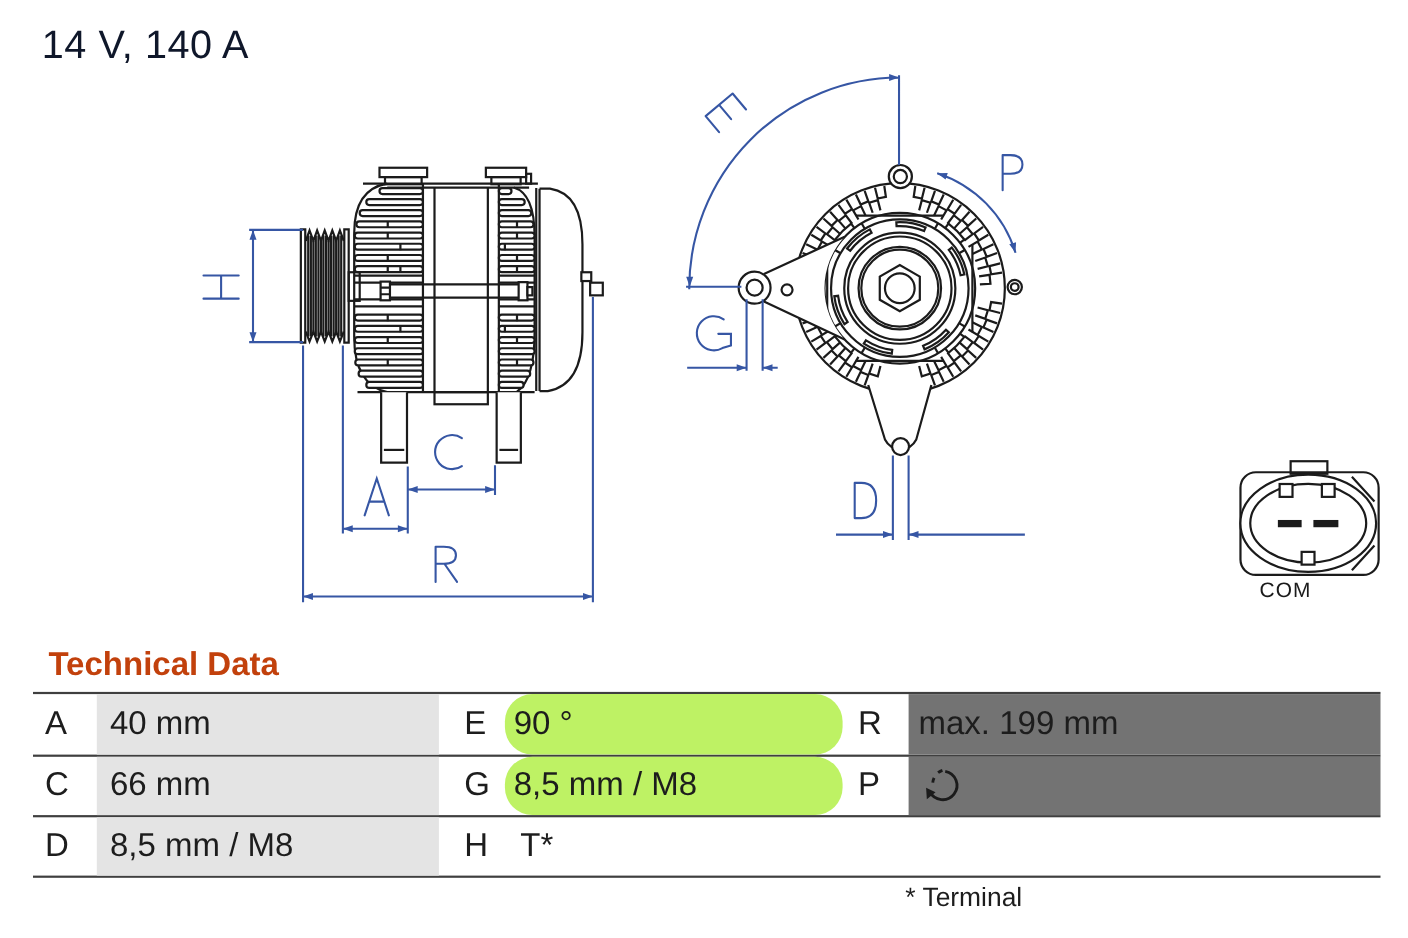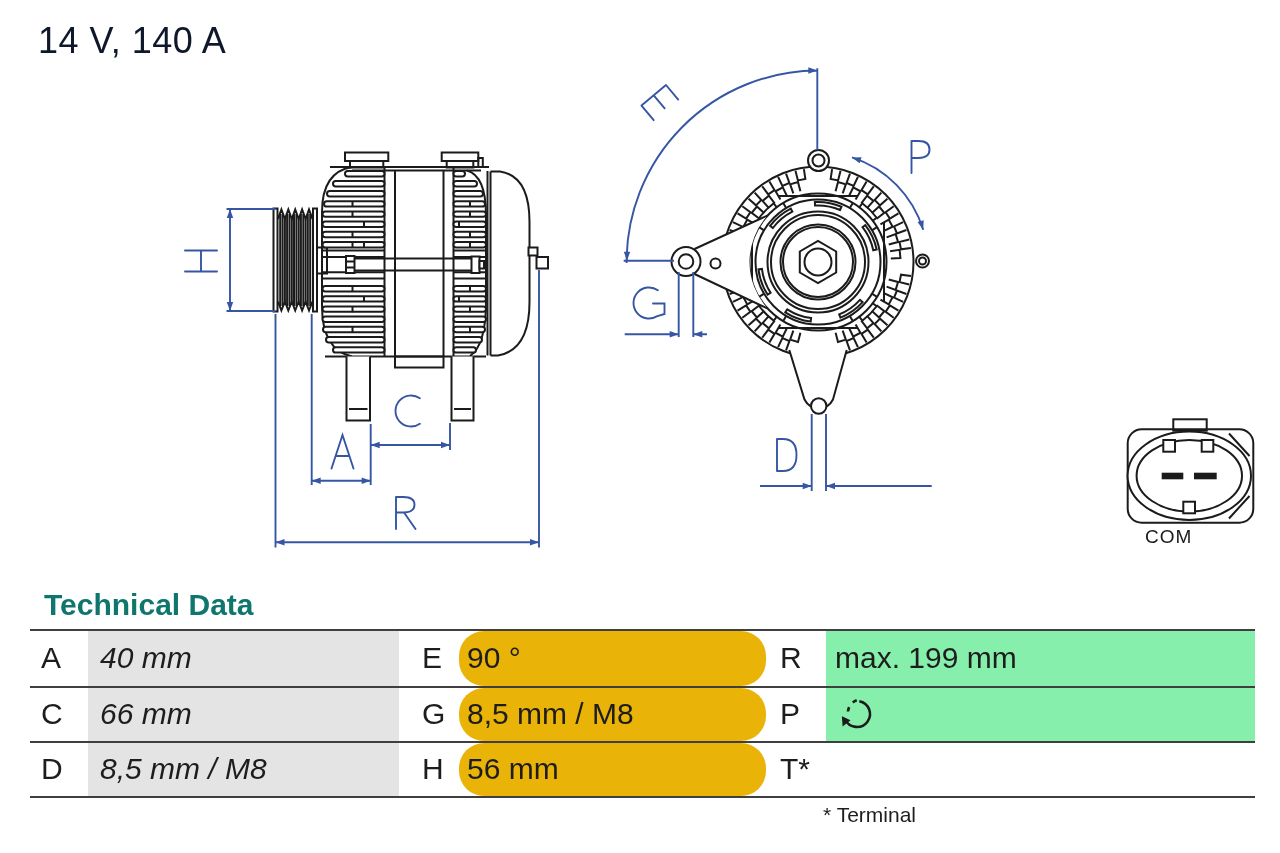--- a/index.html
+++ b/index.html
@@ -1,30 +1,30 @@
 <!DOCTYPE html>
 <html><head>
 <meta charset="utf-8">
 <style>
   html,body{margin:0;padding:0;width:1280px;height:853px;background:#fff;overflow:hidden;
     font-family:"Liberation Sans",sans-serif;}
   #title{position:absolute;left:38px;top:20px;font-size:36px;color:#0f172a;letter-spacing:.5px;}
   #drawing{position:absolute;left:0;top:0;}
-  #heading{position:absolute;left:44px;top:588px;font-size:30px;font-weight:bold;color:#0f766e;}
+  #heading{position:absolute;left:44px;top:588px;font-size:30px;font-weight:bold;color:#c2410c;}
   #spec-table{position:absolute;left:30px;top:628.5px;width:1225px;border-top:2px solid #3f3f3f;}
   .trow{display:flex;border-bottom:2px solid #3f3f3f;height:53px;}
   .trow.first{height:55px;}
   .cell{font-size:30px;color:#1d1d1d;display:flex;align-items:center;}
   .lab1{width:47px;padding-left:11px;}
-  .val1{width:299px;padding-left:12px;background:#e4e4e4;font-style:italic;}
+  .val1{width:299px;padding-left:12px;background:#e4e4e4;}
   .lab2{width:37px;padding-left:23px;}
-  .val2{width:299px;padding-left:8px;background:#eab308;border-radius:25px;}
+  .val2{width:299px;padding-left:8px;background:#bef264;border-radius:25px;}
   .lab3{width:46px;padding-left:14px;}
-  .val3{flex:1;padding-left:9px;background:#86efac;text-align:center;}
-  #footnote{position:absolute;left:823px;top:803px;font-size:21px;color:#1d1d1d;}
+  .val3{flex:1;padding-left:9px;background:#737373;text-align:center;}
+  #footnote{position:absolute;left:823px;top:803px;font-size:24px;color:#1d1d1d;}
   .k{stroke:#1b1b1b;fill:none;stroke-width:2;}
   .kf{stroke:#1b1b1b;fill:#fff;stroke-width:2;}
   .wf{fill:#fff;stroke:none;}
   .b{stroke:#3656a4;fill:none;stroke-width:1.9;}
   .bf{fill:#3656a4;stroke:none;}
   text.com{fill:#1b1b1b;font-size:19px;letter-spacing:1px;font-family:"Liberation Sans",sans-serif;}
 </style>
 </head>
 <body>
 
@@ -328,18 +328,17 @@
         <path d="M22.3,6.2 A13,13 0 1 1 8.2,24.5" fill="none" stroke="#1b1b1b" stroke-width="2.6"></path>
         <path d="M11,16.5 A13,13 0 0 1 20,5.2" fill="none" stroke="#1b1b1b" stroke-width="2.6" stroke-dasharray="4.5,6"></path>
         <path d="M5.6,31.5 L4.9,21.2 L13.5,25.3 Z" fill="#1b1b1b"></path>
       </svg>
     </div>
   </div>
   <div class="trow">
     <div class="cell lab1">D</div>
     <div class="cell val1">8,5 mm / M8</div>
     <div class="cell lab2">H</div>
-    <div class="cell val2">56 mm</div>
     <div class="cell lab3">T*</div>
   </div>
 </div>
 
 <div id="footnote">* Terminal</div>
 
 </body></html>

